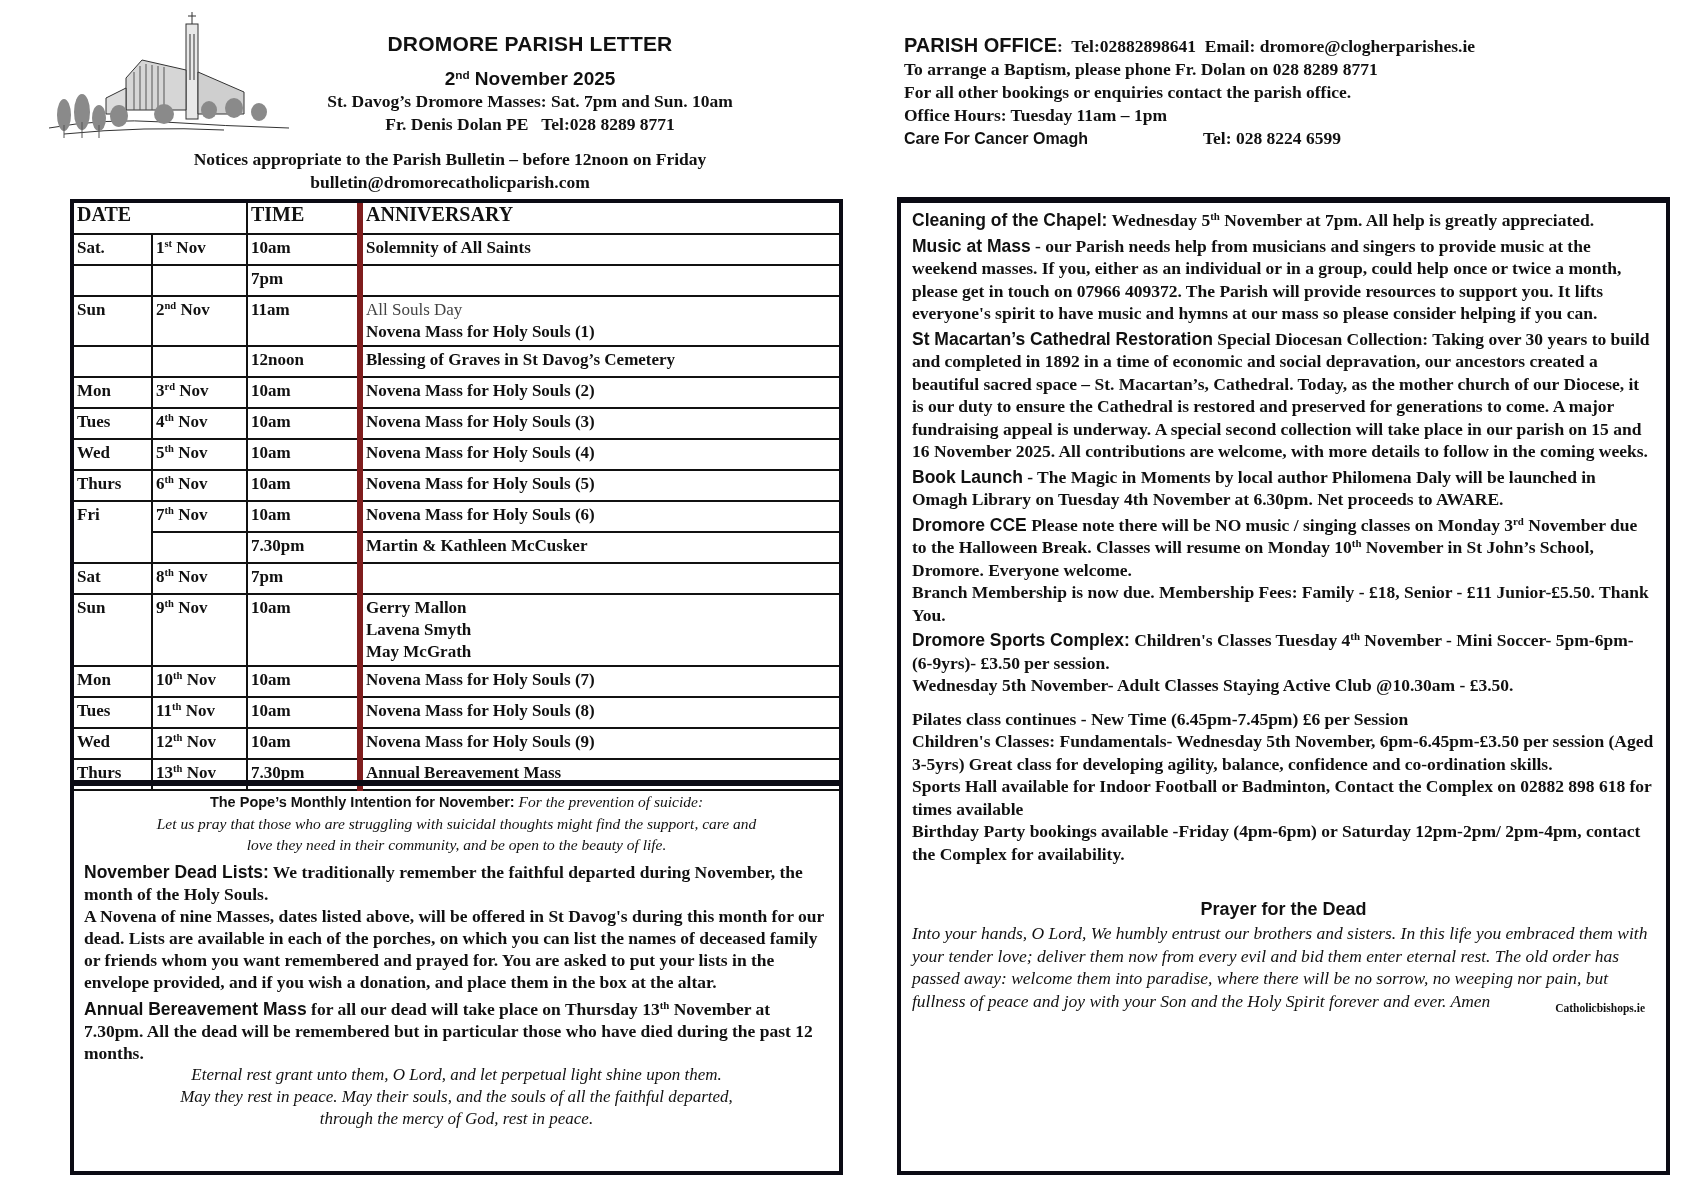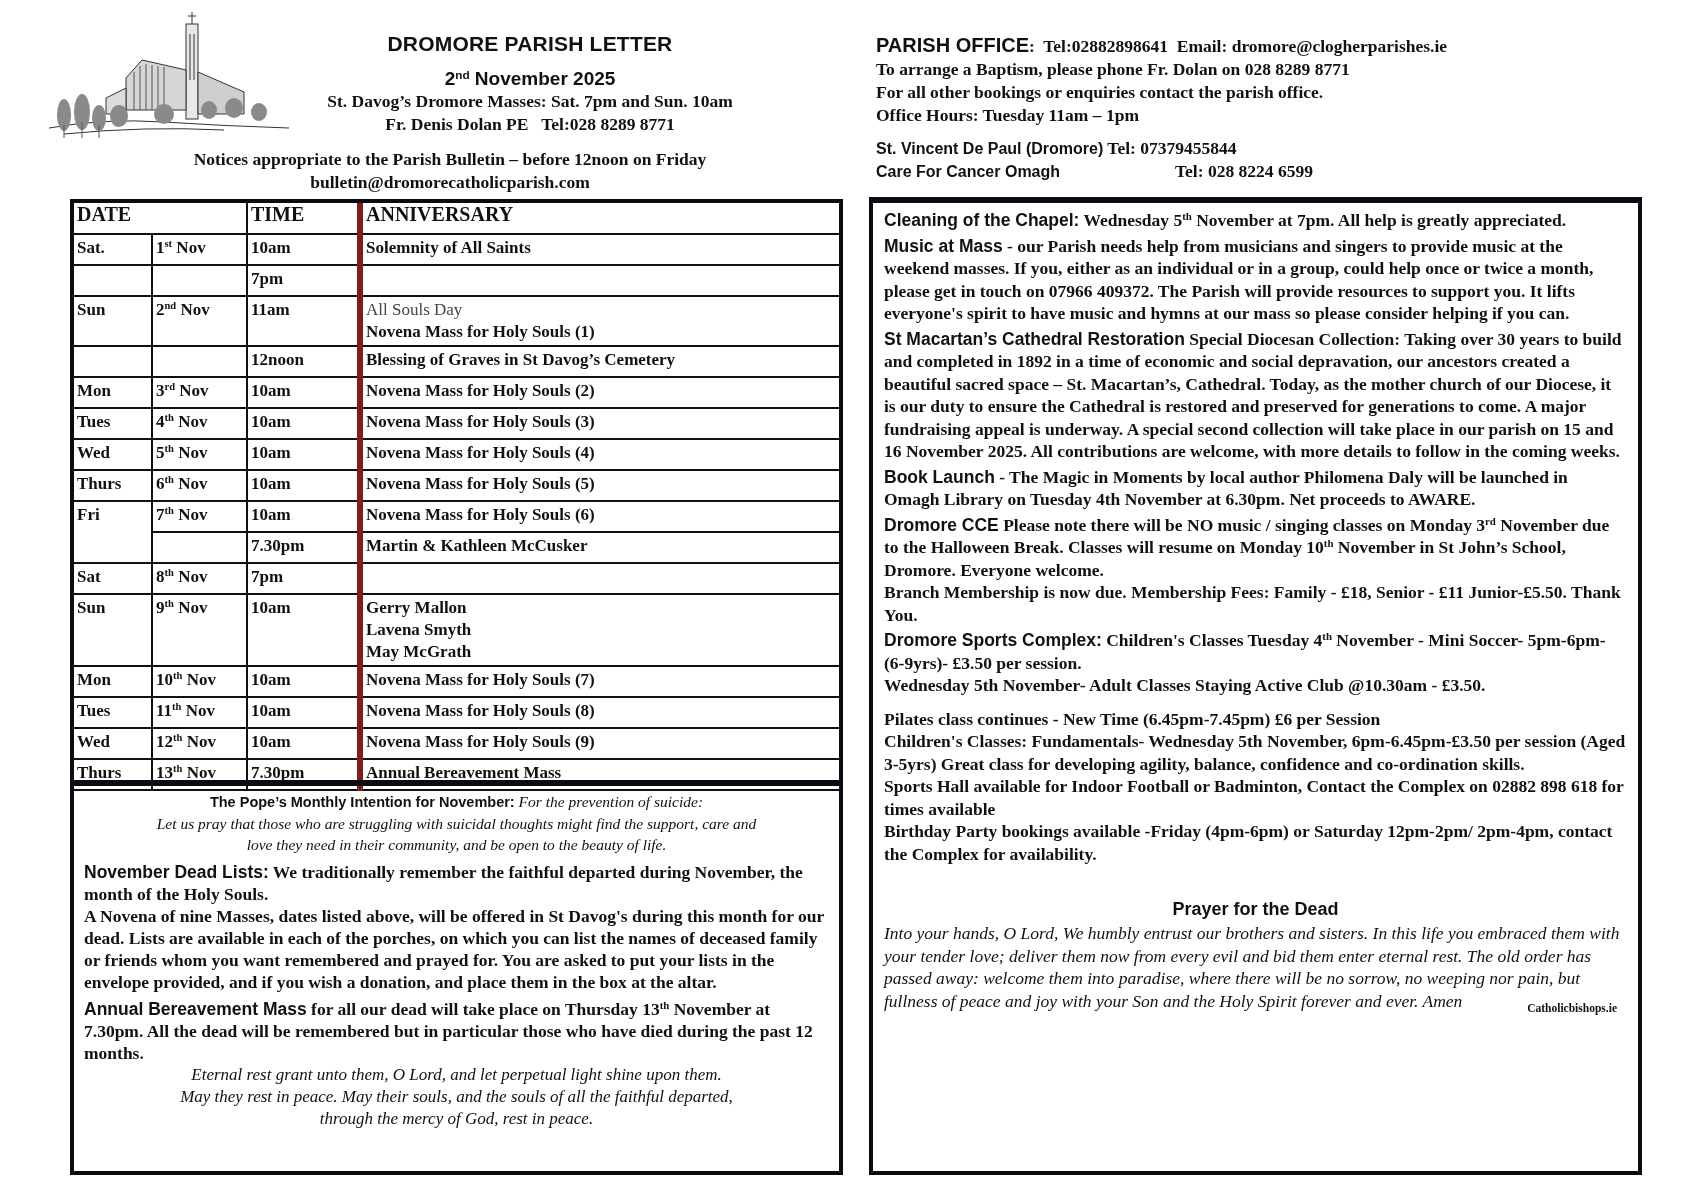--- a/index.html
+++ b/index.html
@@ -29,21 +29,21 @@
   .grey { color: #444; font-weight: normal; }
 
   #lbox { position: absolute; left: 70px; top: 780px; width: 773px; height: 395px; border: 4px solid #0b0b14; border-top-width: 6px; padding: 5px 10px; }
   #lbox p { font-size: 17.5px; font-weight: bold; line-height: 22px; }
   .pope { text-align: center; font-size: 15.5px; line-height: 21px; }
   .pope .ph { font-family: "Liberation Sans", sans-serif; font-weight: bold; font-size: 14.5px; }
   .it { font-style: italic; font-weight: normal; }
   .center { text-align: center; }
 
   
-  #right { position: absolute; left: 820px; top: 0; width: 849px; height: 1200px; }
+  #right { position: absolute; left: 848px; top: 0; width: 849px; height: 1200px; }
   #office { position: absolute; left: 56px; top: 34px; width: 780px; font-size: 17.5px; font-weight: bold; line-height: 23px; }
   #office .ptitle { font-family: "Liberation Sans", sans-serif; font-weight: bold; font-size: 20px; }
   #office .contact { margin-top: 10px; }
   #office .cname { font-family: "Liberation Sans", sans-serif; font-weight: bold; font-size: 16px; display: inline-block; }
   #office .cname.w { width: 299px; }
 
   #rbox { position: absolute; left: 49px; top: 197px; width: 773px; height: 978px; border: 4px solid #0b0b14; border-top-width: 6px; padding: 6px 11px; }
   #rbox p { font-size: 17.5px; font-weight: bold; line-height: 22.5px; margin-bottom: 3px; }
   #rbox .prayer-title { font-family: "Liberation Sans", sans-serif; font-weight: bold; font-size: 18px; text-align: center; margin-top: 34px; margin-bottom: 2px; }
   #rbox .prayer { font-style: italic; font-weight: normal; font-size: 17.5px; line-height: 22.5px; }
@@ -270,21 +270,20 @@
     </div>
   </div>
 </div>
 
 <div id="right">
   <div id="office">
     <div><span class="ptitle">PARISH OFFICE</span><span style="white-space:pre">:  Tel:02882898641  Email: dromore@clogherparishes.ie</span></div>
     <div>To arrange a Baptism, please phone Fr. Dolan on 028 8289 8771</div>
     <div>For all other bookings or enquiries contact the parish office.</div>
     <div>Office Hours: Tuesday 11am – 1pm</div>
-    <div class="contact"><span class="cname">St. Vincent De Paul (Dromore)</span><span> Tel: 07379455844</span></div>
     <div><span class="cname w">Care For Cancer Omagh</span><span>Tel: 028 8224 6599</span></div>
   </div>
 
   <div id="rbox">
     <p><b class="sh">Cleaning of the Chapel:</b><span> Wednesday 5</span><sup>th</sup><span> November at 7pm. All help is greatly appreciated.</span></p>
     <p><b class="sh">Music at Mass</b><span> - our Parish needs help from musicians and singers to provide music at the weekend masses. If you, either as an individual or in a group,  could help once or twice a month, please get in touch on 07966 409372. The Parish will provide resources to support you. It lifts everyone's spirit to have music and hymns at our mass so please consider helping if you can.</span></p>
     <p><b class="sh">St Macartan’s Cathedral Restoration</b><span> Special Diocesan Collection: Taking over 30 years to build and completed in 1892 in a time of economic and social depravation, our ancestors created a beautiful sacred space – St. Macartan’s, Cathedral. Today, as the mother church of our Diocese, it is our duty to ensure the Cathedral is restored and preserved for generations to come. A major fundraising appeal is underway. A special second collection will take place in our parish on 15 and 16 November 2025.  All contributions are welcome, with more details to follow in the coming weeks.</span></p>
     <p><b class="sh">Book Launch</b><span> - The Magic in Moments by local author Philomena Daly will be launched in Omagh Library on Tuesday 4th November at 6.30pm. Net proceeds to AWARE.</span></p>
     <p style="margin-bottom:0"><b class="sh">Dromore CCE</b><span> Please note there will be NO music / singing classes on Monday 3</span><sup>rd</sup><span> November due to the Halloween Break. Classes will resume on Monday 10</span><sup>th</sup><span> November in St John’s School, Dromore. Everyone welcome.</span></p>
     <p>Branch Membership is now due. Membership Fees: Family - £18, Senior - £11 Junior-£5.50. Thank You.</p>

